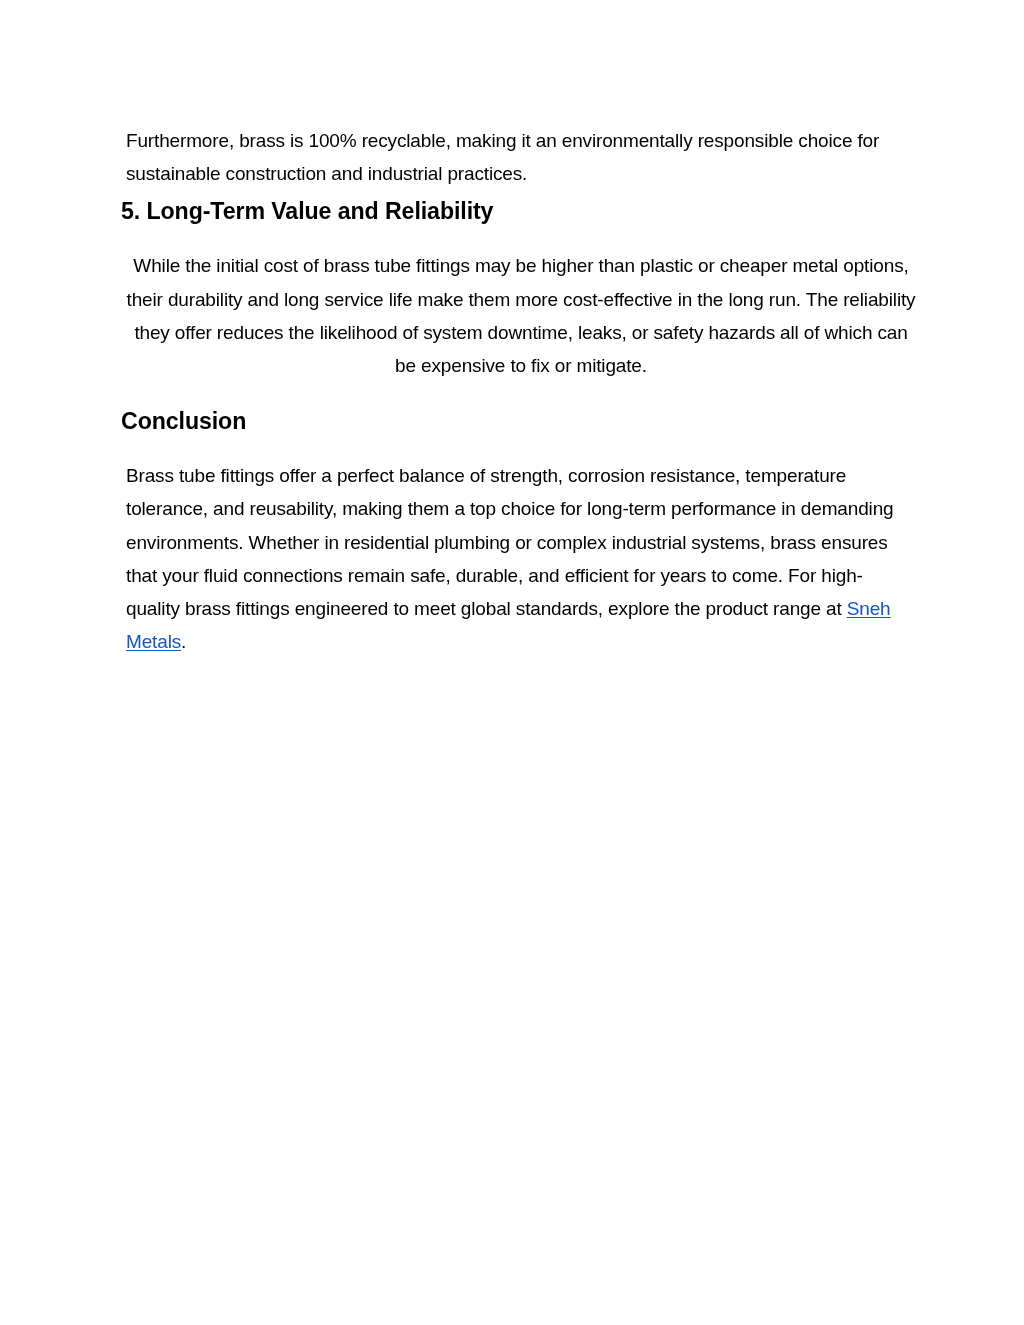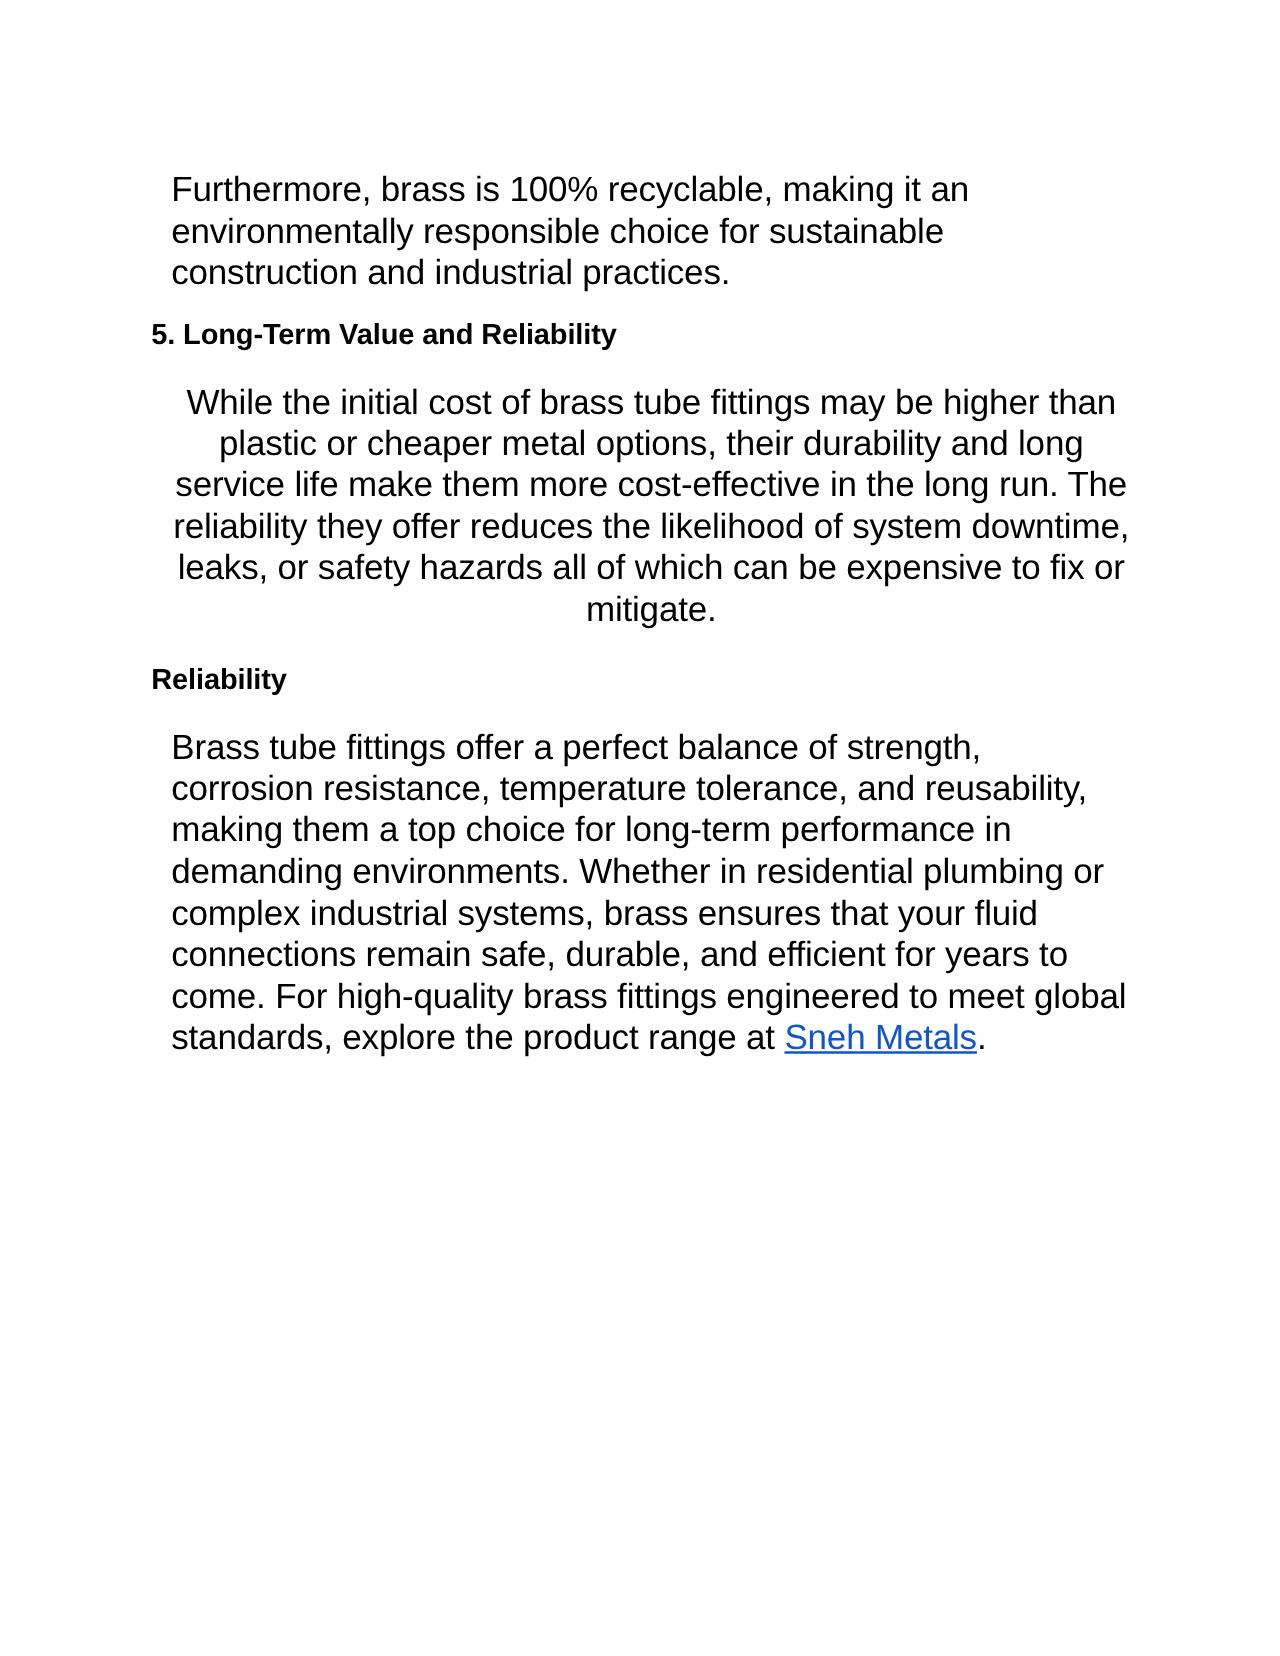--- a/index.html
+++ b/index.html
@@ -15,22 +15,22 @@
       font-family: "Liberation Sans", "DejaVu Sans", sans-serif;
       color: #000000;
     }
     .page {
       position: absolute;
       left: 121px;
       top: 119px;
       width: 800px;
     }
     p {
-      margin: 16px;
-      font-size: 28px;
+      margin: 5px;
+      font-size: 19px;
       line-height: 33.2px;
       letter-spacing: -0.15px;
     }
     h2 {
       margin: 0;
       font-size: 23.2px;
       line-height: 33px;
       font-weight: bold;
       letter-spacing: -0.1px;
     }
@@ -48,16 +48,16 @@
 </head>
 <body>
 
 <div class="page">
   <p class="p1">Furthermore, brass is 100% recyclable, making it an environmentally responsible choice for sustainable construction and industrial practices.</p>
 
   <h2 class="h-long">5. Long-Term Value and Reliability</h2>
 
   <p class="p2">While the initial cost of brass tube fittings may be higher than plastic or cheaper metal options, their durability and long service life make them more cost-effective in the long run. The reliability they offer reduces the likelihood of system downtime, leaks, or safety hazards all of which can be expensive to fix or mitigate.</p>
 
-  <h2 class="h-conc">Reliability</h2>
+  <h2 class="h-conc">Conclusion</h2>
 
   <p class="p3"><span>Brass tube fittings offer a perfect balance of strength, corrosion resistance, temperature tolerance, and reusability, making them a top choice for long-term performance in demanding environments. Whether in residential plumbing or complex industrial systems, brass ensures that your fluid connections remain safe, durable, and efficient for years to come. For high-quality brass fittings engineered to meet global standards, explore the product range at </span><a class="link">Sneh Metals</a><span>.</span></p>
 </div>
 
 </body></html>

